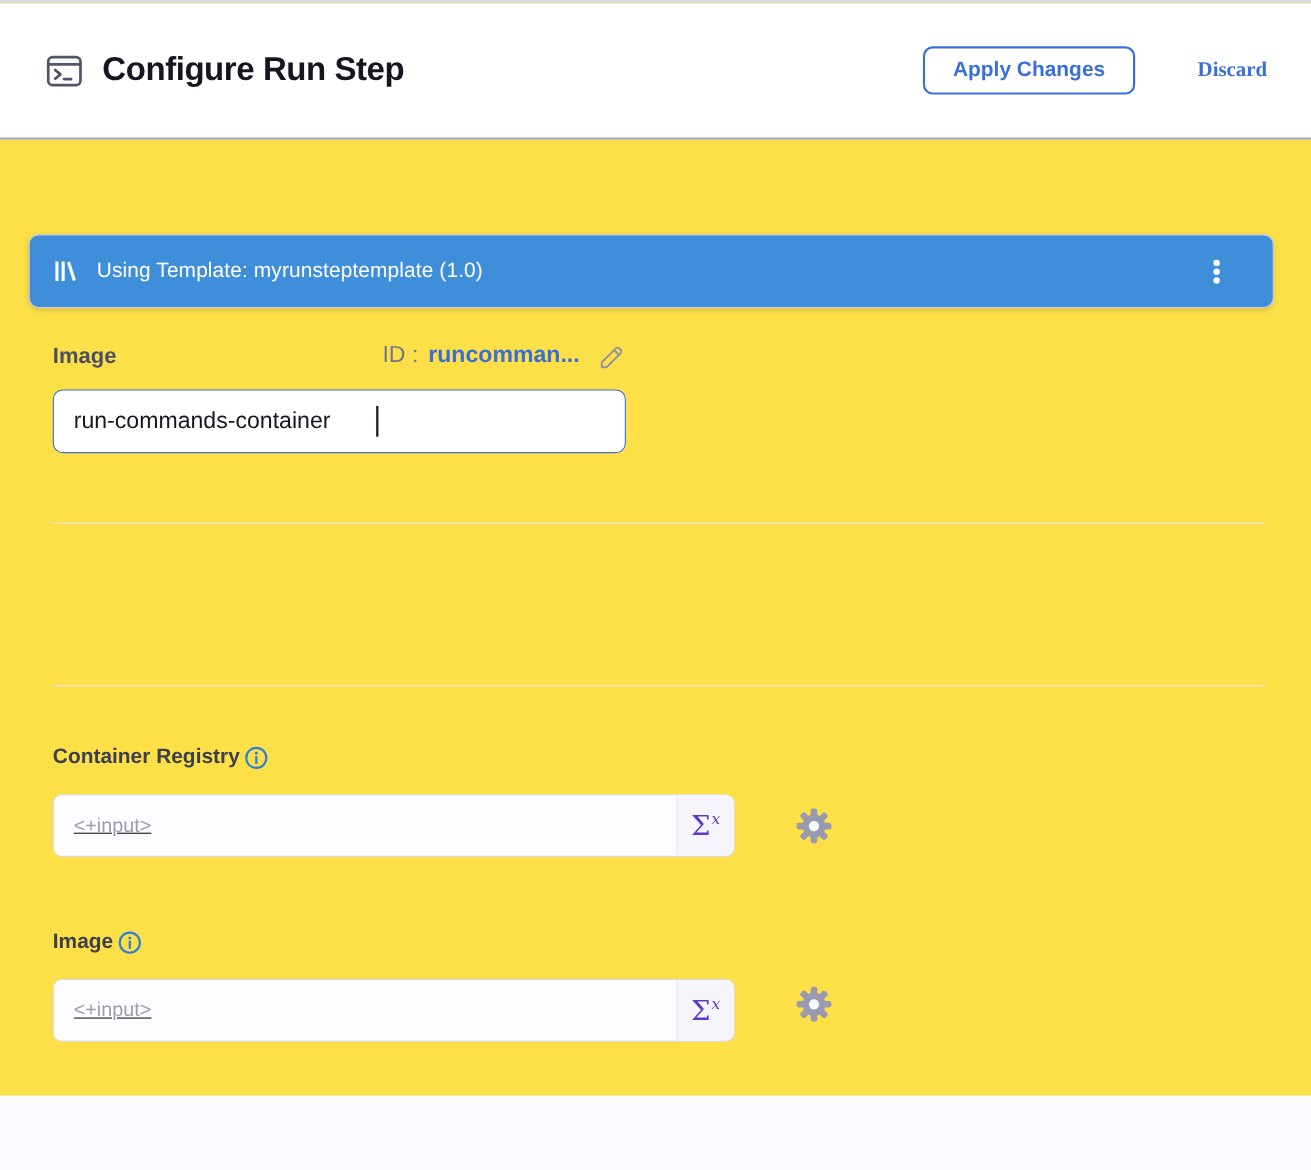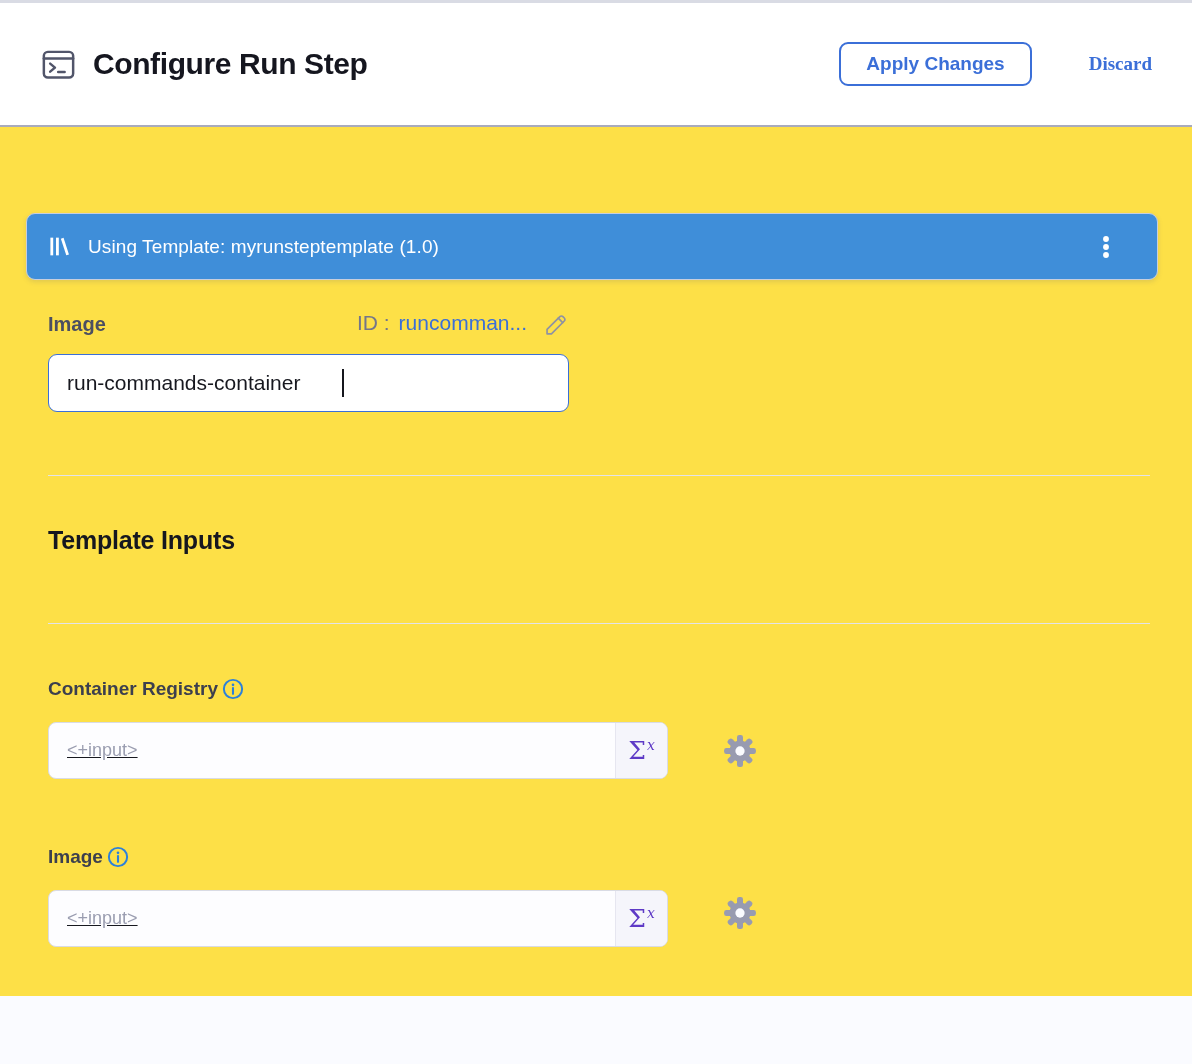--- a/index.html
+++ b/index.html
@@ -65,21 +65,21 @@
   }
 
   
   .name-row {
     position:absolute; left:48px; top:303px; width:521px; height:36px;
     display:flex; align-items:center; justify-content:space-between;
   }
   .name-label { font-size:20px; font-weight:700; color:#4b4f61; }
   .id-group { display:flex; gap:9px; }
   .id-label { font-size:21px; color:#74768a; }
-  .id-value { font-size:21px; color:#3b6fd8; font-weight:400; text-decoration:none; cursor:pointer; }
+  .id-value { font-size:21px; color:#3b6fd8; font-weight:700; text-decoration:none; cursor:pointer; }
   .pencil-btn { background:none; border:none; cursor:pointer; width:27px; height:27px; color:#8f92a3; margin-left:6px; display:flex; }
 
   .name-input {
     position:absolute; left:48px; top:351px; width:521px; height:58px;
     background:#ffffff;
     border:1.5px solid #3b6fd8; border-radius:9px;
     display:flex; align-items:center;
     padding:0 18px;
     font-size:21px; color:#17181f;
     cursor:text;
@@ -197,21 +197,20 @@
     </span>
   </div>
 
   <div class="name-input">
     <span>run-commands-container</span>
     <span class="caret"></span>
   </div>
 
   <div class="divider divider-1"></div>
 
-  <h2 class="section-heading">Template Inputs</h2>
 
   <div class="divider divider-2"></div>
 
   <div class="field field-1">
     <div class="field-label-row">
       <span class="field-label">Container Registry</span>
       <button class="info-btn">
         <svg viewBox="0 0 20 20" width="22" height="22">
           <circle cx="10" cy="10" r="8.3" fill="none" stroke="currentColor" stroke-width="1.8"></circle>
           <circle cx="10" cy="6.2" r="1.2" fill="currentColor"></circle>

